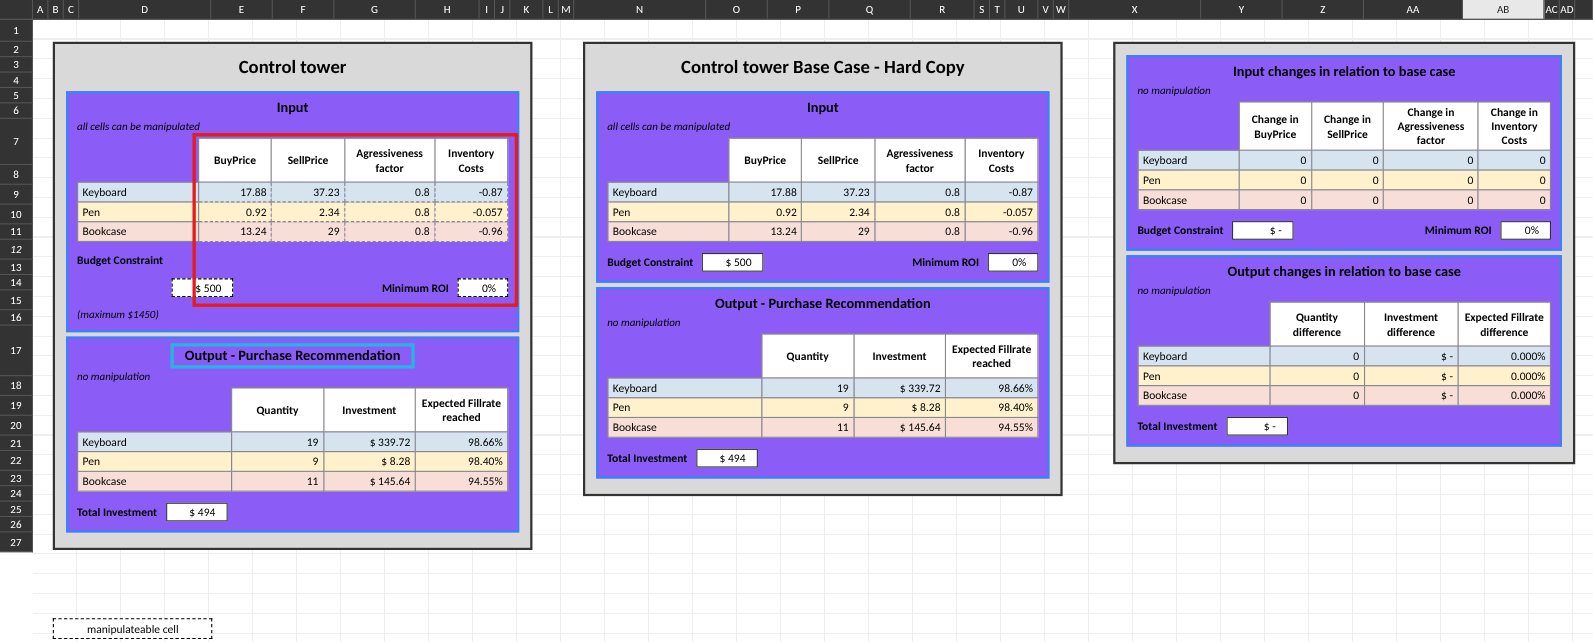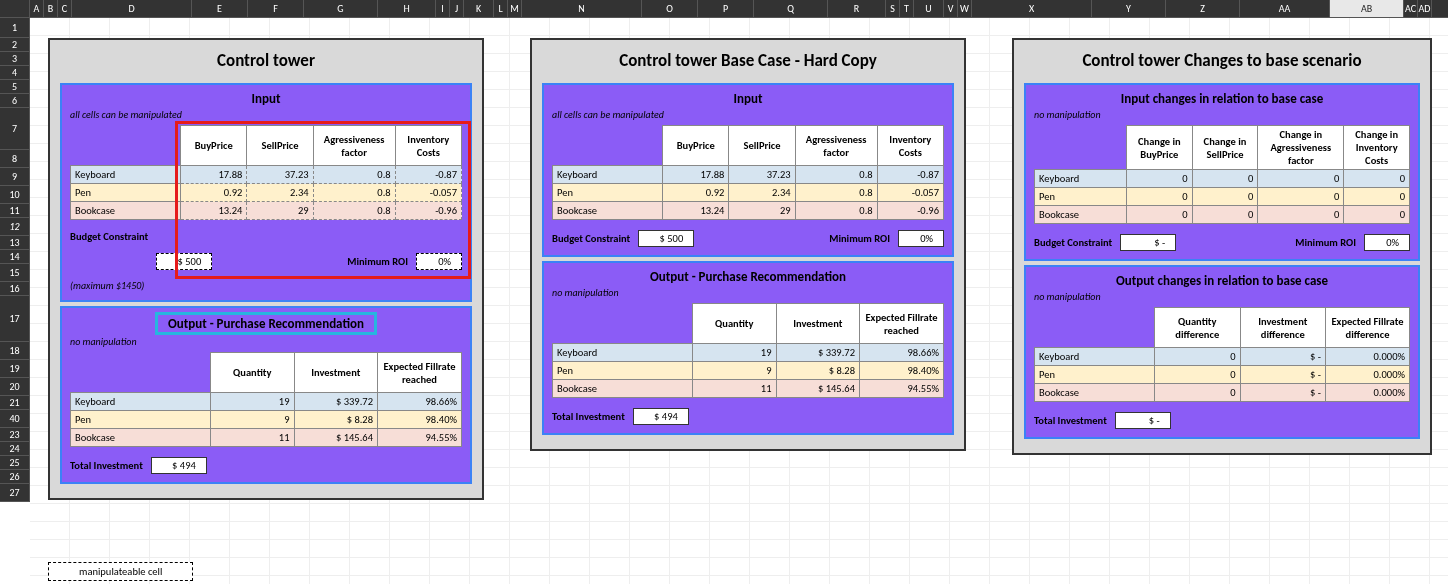--- a/index.html
+++ b/index.html
@@ -173,21 +173,21 @@
     <span style="height: 18px; line-height: 18px; font-style: italic;">12</span>
     <span style="height: 14px; line-height: 14px;">13</span>
     <span style="height: 14px; line-height: 14px;">14</span>
     <span style="height: 18px; line-height: 18px;">15</span>
     <span style="height: 14px; line-height: 14px;">16</span>
     <span style="height: 46px; line-height: 46px;">17</span>
     <span style="height: 18px; line-height: 18px;">18</span>
     <span style="height: 18px; line-height: 18px;">19</span>
     <span style="height: 18px; line-height: 18px;">20</span>
     <span style="height: 14px; line-height: 14px;">21</span>
-    <span style="height: 18px; line-height: 18px;">40</span>
+    <span style="height: 18px; line-height: 18px;">22</span>
     <span style="height: 14px; line-height: 14px;">23</span>
     <span style="height: 14px; line-height: 14px;">24</span>
     <span style="height: 14px; line-height: 14px;">25</span>
     <span style="height: 14px; line-height: 14px;">26</span>
     <span style="height: 18px; line-height: 18px;">27</span>
   </div>
 
 <div class="grid">
 
   <div class="panel" style="left:18px; top:20px; width:436px;">
@@ -396,21 +396,20 @@
           </tbody>
         </table>
       <div class="row-below">
         <div class="small-label">Total Investment</div>
         <div class="valuebox">$    494</div>
       </div>
     </div>
   </div>
 
   <div class="panel" style="left:982px; top:20px; width:420px;">
-    <div class="panel-title">Control tower Changes to base scenario</div>
 
     <div class="card">
       <div class="card-title">Input changes in relation to base case</div>
       <div class="note">no manipulation</div>
       <table class="sheet" id="tbl-p3-input">
         <colgroup>
             <col style="width:92px">
             <col>
             <col>
             <col style="width:86px">

